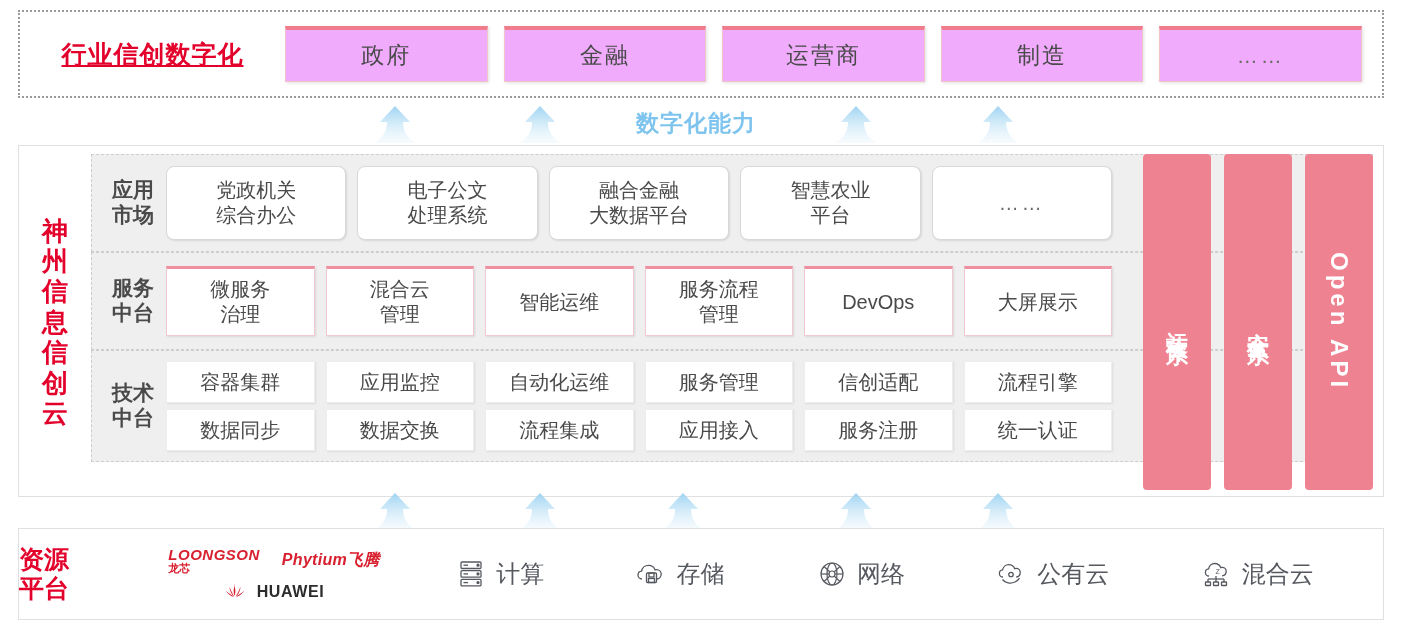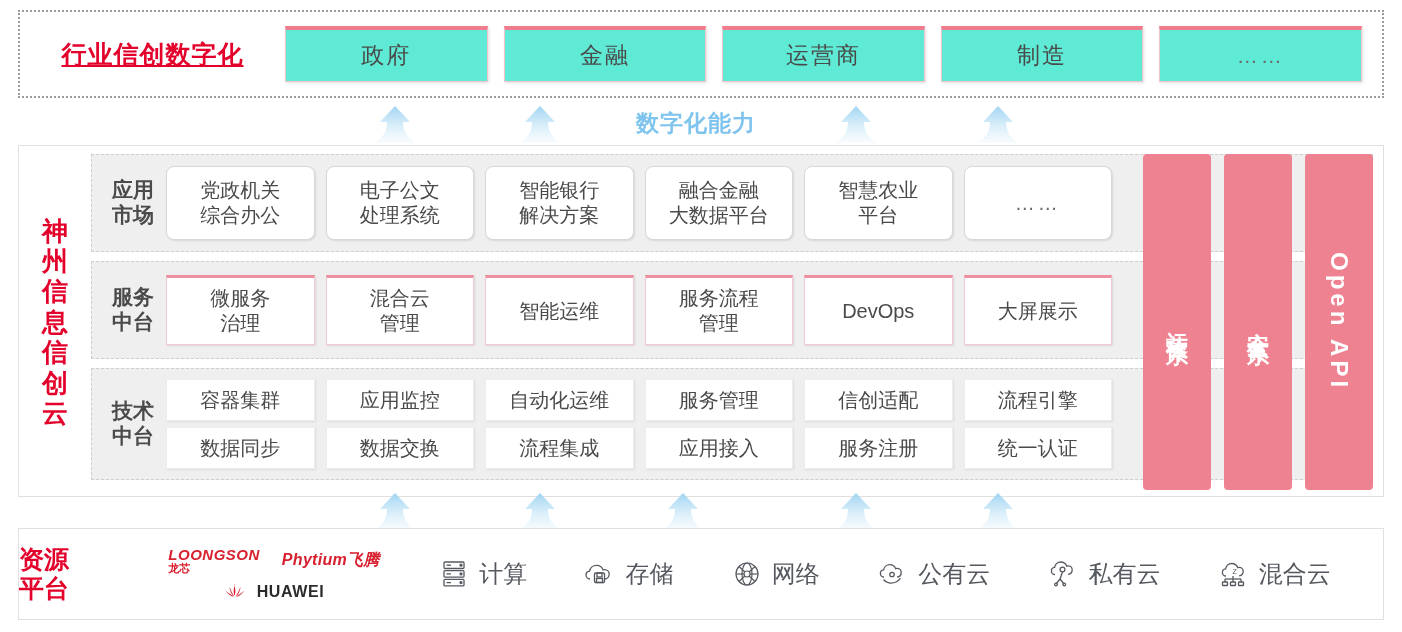--- a/index.html
+++ b/index.html
@@ -32,21 +32,21 @@
   }
   .industry-boxes {
     flex: 1;
     display: flex;
     gap: 16px;
     padding-right: 20px;
     height: 56px;
   }
   .ind-box {
     flex: 1;
-    background: #5eead4;
+    background: #f0abfc;
     border: 1px solid #f2c3cb;
     border-top: 4px solid #ef7d8e;
     box-shadow: 1px 1px 3px rgba(0,0,0,.13);
     display: flex;
     align-items: center;
     justify-content: center;
     font-size: 23px;
     color: #4a4a4a;
     letter-spacing: 2px;
   }
@@ -94,21 +94,20 @@
     font-weight: bold;
     line-height: 1.17;
     padding-top: 2px;
   }
   .cloud-body {
     flex: 1;
     position: relative;
     padding: 8px 10px 8px 0;
     display: flex;
     flex-direction: column;
-    gap: 9px;
   }
 
   .layer-row {
     background: #efefef;
     border: 1px dashed #cdcdcd;
     display: flex;
     align-items: center;
     padding: 0 8px;
     position: relative;
   }
@@ -333,26 +332,20 @@
         <div class="card app-card">
           <div>
               <div>党政机关</div>
               <div>综合办公</div>
             </div>
         </div>
         <div class="card app-card">
           <div>
               <div>电子公文</div>
               <div>处理系统</div>
-            </div>
-        </div>
-        <div class="card app-card">
-          <div>
-              <div>智能银行</div>
-              <div>解决方案</div>
             </div>
         </div>
         <div class="card app-card">
           <div>
               <div>融合金融</div>
               <div>大数据平台</div>
             </div>
         </div>
         <div class="card app-card">
           <div>
@@ -549,34 +542,20 @@
       <span class="ic">
         <svg viewBox="0 0 34 34" fill="none" stroke="#55595f" stroke-width="1.3">
           <path d="M8 20c-2 0-3.6-1.6-3.6-3.6 0-1.8 1.4-3.3 3.2-3.5.4-3 3-5.3 6.2-5.3 2.7 0 5 1.7 5.9 4.1.5-.2 1-.3 1.5-.3 2.2 0 4 1.8 4 4 0 2.4-1.8 4.4-4.1 4.6"></path>
           <circle cx="16" cy="17.5" r="2.2"></circle>
           <path d="M7.5 22.5c2.5 3.5 8 4.5 12.5 2.5 2-.9 3.5-2.3 4.5-3.8"></path>
         </svg>
       </span>
       <span>公有云</span>
     </div>
 
-    <div class="res-item">
-      <span class="ic">
-        <svg viewBox="0 0 34 34" fill="none" stroke="#55595f" stroke-width="1.3">
-          <path d="M9 17.5c-2 0-3.6-1.6-3.6-3.6 0-1.8 1.4-3.3 3.2-3.5C9 7.4 11.6 5 14.8 5c2.7 0 5 1.7 5.9 4.1.5-.2 1-.3 1.5-.3 2.2 0 4 1.8 4 4 0 2.4-1.8 4.4-4.1 4.6"></path>
-          <circle cx="16.5" cy="12.5" r="2.4"></circle>
-          <line x1="16.5" y1="15" x2="14" y2="22"></line>
-          <line x1="14" y1="22" x2="10" y2="27"></line>
-          <line x1="14" y1="22" x2="18" y2="27"></line>
-          <circle cx="10" cy="27.5" r="1.3"></circle>
-          <circle cx="18.3" cy="27.5" r="1.3"></circle>
-        </svg>
-      </span>
-      <span>私有云</span>
-    </div>
 
     <div class="res-item">
       <span class="ic">
         <svg viewBox="0 0 34 34" fill="none" stroke="#55595f" stroke-width="1.3">
           <path d="M9 19c-2 0-3.6-1.6-3.6-3.6 0-1.8 1.4-3.3 3.2-3.5C9 8.9 11.6 6.5 14.8 6.5c2.7 0 5 1.7 5.9 4.1.5-.2 1-.3 1.5-.3 2.2 0 4 1.8 4 4 0 2.4-1.8 4.4-4.1 4.6"></path>
           <text x="15.5" y="16.5" font-size="7" fill="#55595f" stroke="none" font-family="Liberation Sans, sans-serif">Z</text>
           <line x1="16" y1="19" x2="16" y2="22"></line>
           <line x1="8" y1="22" x2="24" y2="22"></line>
           <line x1="8" y1="22" x2="8" y2="25"></line>
           <line x1="16" y1="22" x2="16" y2="25"></line>

